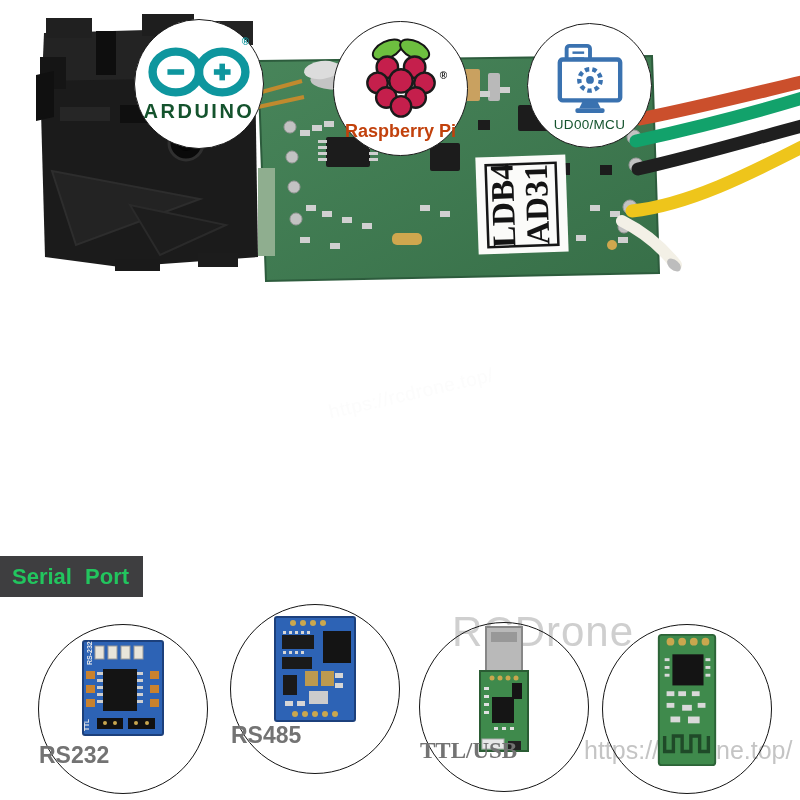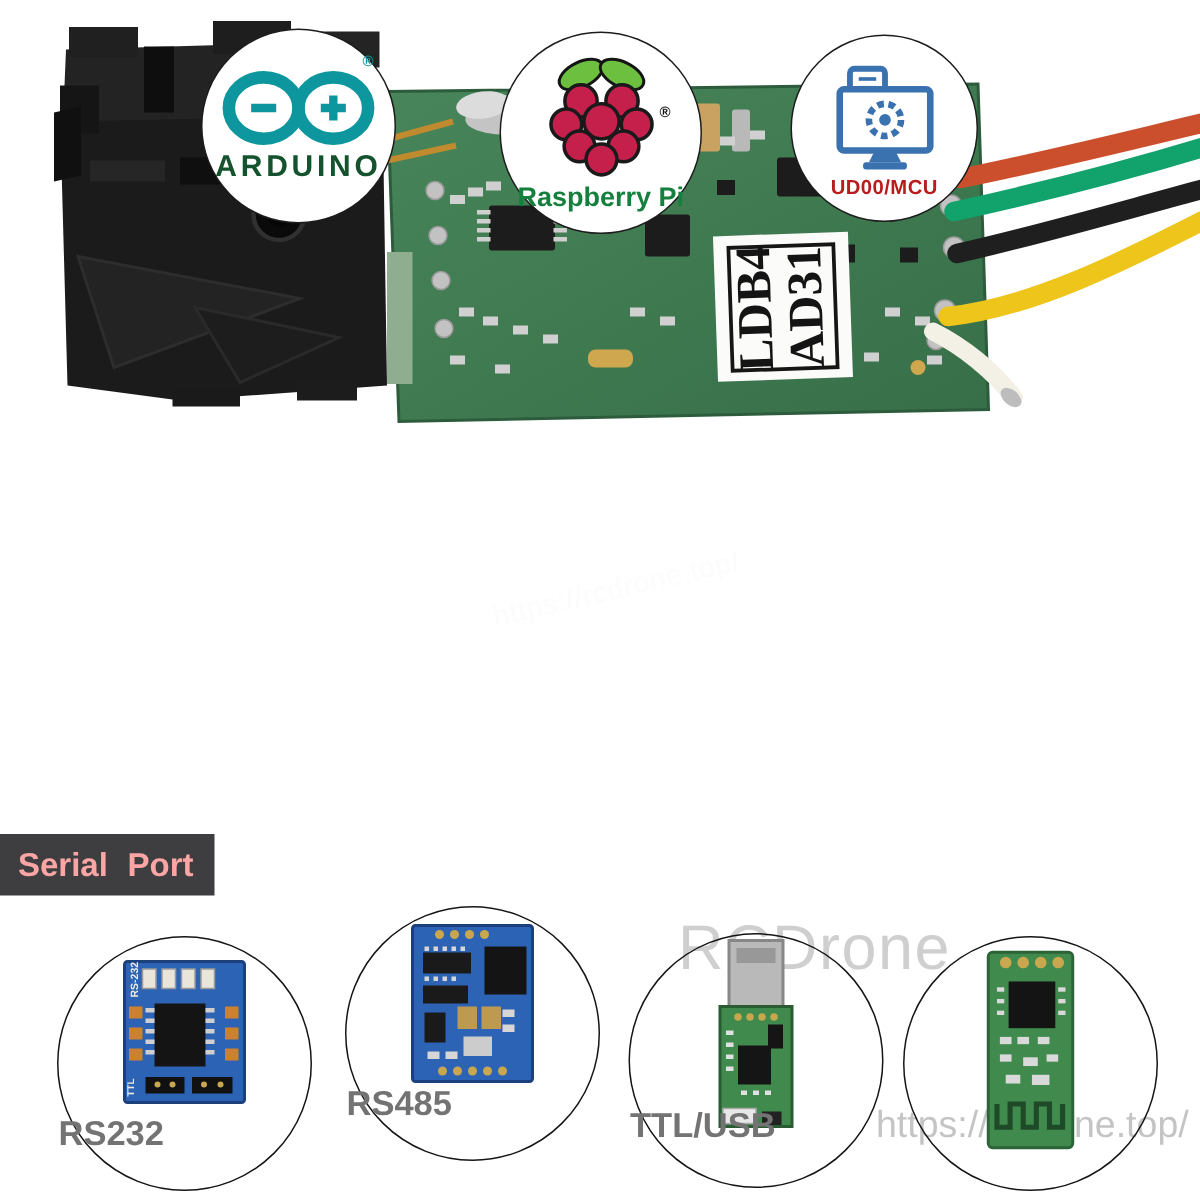--- a/index.html
+++ b/index.html
@@ -3,35 +3,35 @@
 <meta charset="utf-8">
 <style>
   html,body{margin:0;padding:0;background:#fff;}
   .canvas{position:relative;width:800px;height:800px;background:#fff;overflow:hidden;
           font-family:"Liberation Sans",sans-serif;}
   
   .badge{position:absolute;border-radius:50%;border:1.5px solid #1c1c1c;background:#fff;
          display:flex;flex-direction:column;align-items:center;justify-content:center;z-index:4;}
   .badge .tm{position:absolute;font-size:10px;font-weight:bold;}
   .arduino-label{color:#14532d;font-weight:bold;font-size:20px;letter-spacing:2.5px;margin-top:2px;}
-  .raspi-label{color:#15803d;font-weight:bold;font-size:18px;margin-top:1px;}
-  .udoo-label{color:#b91c1c;font-weight:bold;font-size:13.5px;margin-top:3px;letter-spacing:.3px;}
+  .raspi-label{color:#c2410c;font-weight:bold;font-size:18px;margin-top:1px;}
+  .udoo-label{color:#14532d;font-weight:normal;font-size:13.5px;margin-top:3px;letter-spacing:.3px;}
   
   .photo{position:absolute;left:0;top:0;z-index:1;}
   .wm-mid{position:absolute;left:318px;top:364px;z-index:2;transform:rotate(-13deg);
           transform-origin:0 0;pointer-events:none;}
   .wm-mid .l1{font-size:38px;font-weight:500;color:rgba(255,255,255,.55);letter-spacing:1px;}
   .wm-mid .l2{font-size:19px;color:rgba(250,250,250,.5);margin-top:-4px;letter-spacing:.5px;}
   .wm-bottom-brand{position:absolute;left:452px;top:608px;font-size:42px;font-weight:500;
           color:rgba(175,175,175,.6);letter-spacing:1px;z-index:1;}
   .wm-bottom-url{position:absolute;left:584px;top:736px;font-size:25px;
           color:rgba(165,165,165,.65);z-index:1;}
   
   .banner{position:absolute;left:0;top:556px;width:143px;height:41px;background:#3e3e40;
-          color:#fca5a5;font-weight:bold;font-size:22px;display:flex;align-items:center;
+          color:#22c55e;font-weight:bold;font-size:22px;display:flex;align-items:center;
           padding-left:12px;box-sizing:border-box;word-spacing:7px;z-index:3;}
   
   .opt-circle{position:absolute;width:168px;height:168px;border-radius:50%;
           border:1.4px solid #151515;background:transparent;z-index:2;}
   .opt-circle svg{position:absolute;left:50%;transform:translateX(-50%);z-index:3;}
   .opt-label{position:absolute;left:0;right:0;bottom:24px;text-align:left;color:#737373;
           font-weight:800;font-size:23px;z-index:4;}
 </style>
 </head>
 <body>
@@ -303,21 +303,21 @@
       <g fill="#d6d6d6">
         <rect x="66" y="60" width="8" height="5"></rect>
           <rect x="66" y="70" width="8" height="5"></rect>
         <rect x="16" y="88" width="8" height="5"></rect>
           <rect x="28" y="88" width="8" height="5"></rect>
       </g>
     </svg>
     <div class="opt-label">RS485</div>
   </div>
 
-  <div class="opt-circle" style="left:419px;top:622px;">
+  <div class="opt-circle" style="left:419px;top:622px;font-family:Liberation Serif, serif;">
     <svg width="64" height="132" viewBox="0 0 64 132" style="top:2px;">
       <rect x="14" y="2" width="36" height="46" fill="#b9b9b9" stroke="#878787" stroke-width="2"></rect>
       <rect x="19" y="7" width="26" height="10" fill="#989898"></rect>
       <rect x="8" y="46" width="48" height="80" fill="#3f8a4c" stroke="#2a5c33" stroke-width="2"></rect>
       <g fill="#c9a74e">
         <circle cx="20" cy="53" r="2.5"></circle>
           <circle cx="28" cy="53" r="2.5"></circle>
         <circle cx="36" cy="53" r="2.5"></circle>
           <circle cx="44" cy="53" r="2.5"></circle>
       </g>

